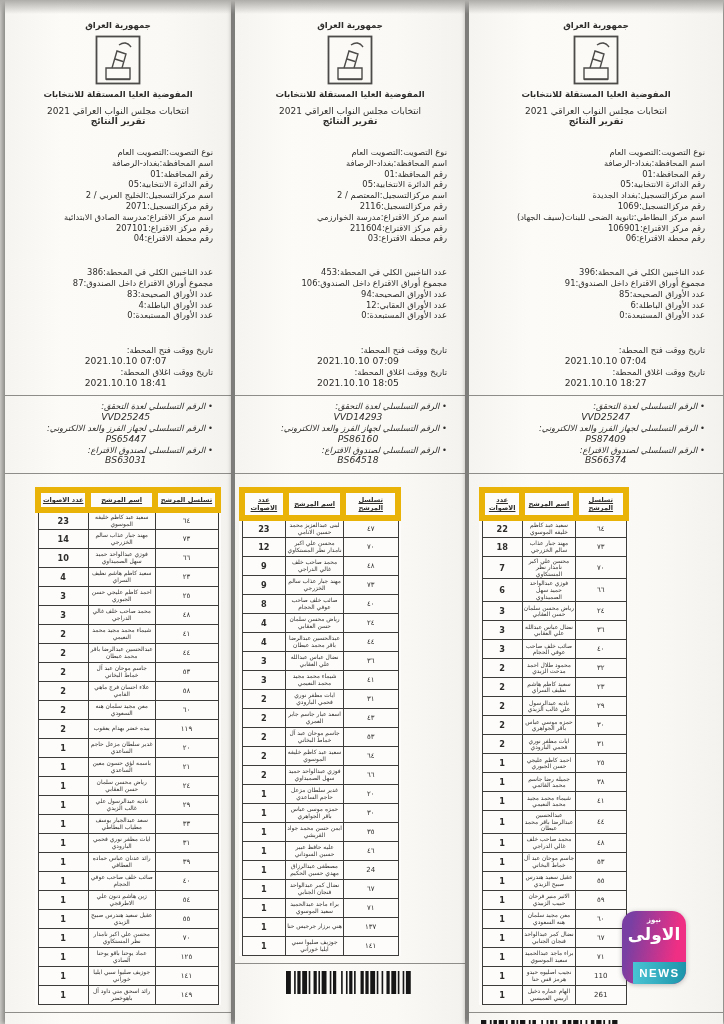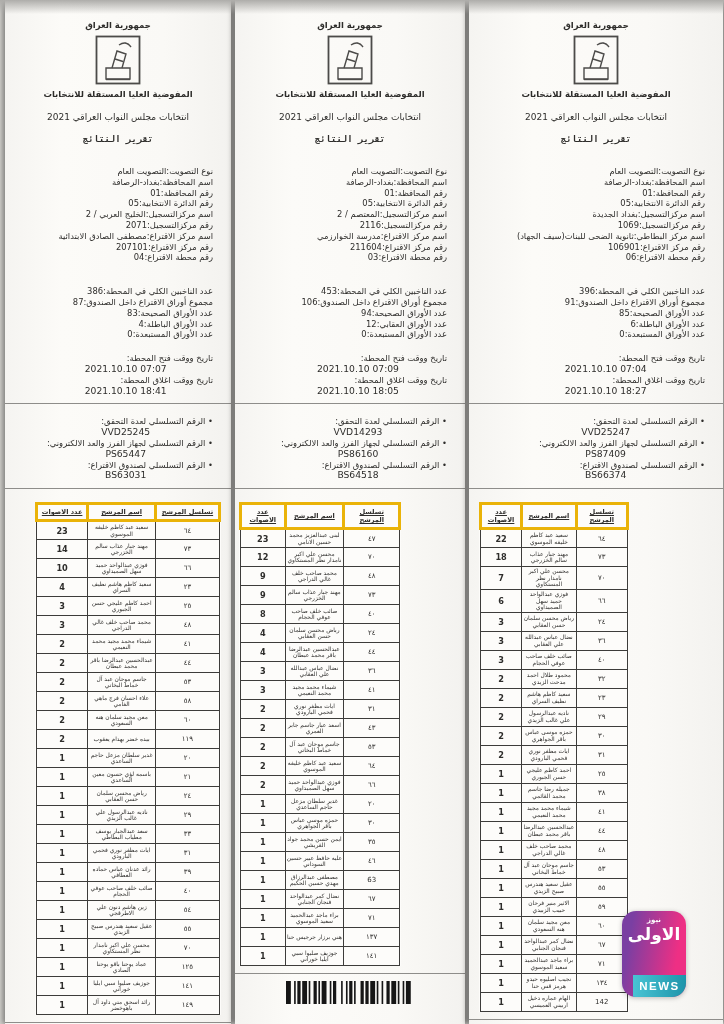--- a/index.html
+++ b/index.html
@@ -17,54 +17,54 @@
     position:relative; flex:none; height:1024px; padding-top:20px;
     background:linear-gradient(90deg,#f5f4f1,#fcfbf8 25%,#faf9f6 70%,#f3f2ef);
     box-shadow:-3px 0 5px rgba(0,0,0,.35), 3px 0 5px rgba(0,0,0,.35);
     direction:rtl;
   }
   .r-left{ width:226px; } .r-mid{ width:230px; } .r-right{ width:254px; }
 
   .r-country{ text-align:center; font-size:8.5px; font-weight:bold; letter-spacing:.2px; }
   .r-emblem{ width:46px; height:50px; margin:5px auto 4px; }
   .r-commission{ text-align:center; font-size:8.5px; font-weight:bold; }
-  .r-election{ text-align:center; font-size:9px; margin-top:13px; }
-  .r-report{ text-align:center; font-size:9px; font-weight:bold; margin-top:12px;font-family:Liberation Mono, monospace; }
+  .r-election{ text-align:center; font-size:9px; margin-top:7px; }
+  .r-report{ text-align:center; font-size:9px; font-weight:bold; margin-top:0; }
 
   .r-details{ margin-top:21px; }
   .r-stats{ margin-top:23px; }
-  .r-times{ margin-top:13px; }
+  .r-times{ margin-top:24px; }
   .r-details,.r-stats,.r-times,.r-serials{
     font-size:8.4px; line-height:10.8px; text-align:right; padding:0 18px 0 5px;
   }
   .line{ white-space:nowrap; }
   .tval,.sval{ direction:ltr; text-align:center; font-size:9.2px; padding-left:14%; white-space:nowrap; }
   .r-hr{ border:none; border-top:1px solid #8e8d8a; margin:7px 0 0; }
-  .r-serials{ margin-top:12px; }
+  .r-serials{ margin-top:5px;font-style:italic; }
 
   table.ctable{ border-collapse:collapse; direction:rtl; background:#fdfcfa; }
   .r-right .ctable{ width:150px; margin:13px auto 0 10px; }
   .r-mid   .ctable{ width:162px; margin:13px auto 0 4px; }
   .r-left  .ctable{ width:186px; margin:13px 10px 0 auto; }
   .ctable th{
     font-size:6.6px; font-weight:bold; text-decoration:underline;
-    border:3px solid #eab308; padding:3px 1px; text-align:center; height:17px;
+    border:6px solid #eab308; padding:3px 1px; text-align:center; height:17px;
   }
   .ctable td{ border:1px solid #3d3c3a; text-align:center; vertical-align:middle; height:19px; overflow:hidden; }
   td.c-serial{ width:35%; font-size:7px; }
   td.c-name{ width:37%; font-size:5.9px; line-height:6.6px; padding:1px 1px; }
   td.c-votes{ width:28%; font-size:8.2px; font-weight:bold; }
 
   .barcode{ position:relative; }
   .r-mid   .barcode{ width:128px; height:23px; margin:7px auto 0; }
   .r-right .barcode{ width:140px; height:32px; margin:7px auto 0 12px; }
   .barcode svg{ display:block; }
 
   .news-badge{
-    position:absolute; left:622px; top:911px; width:64px; height:86px;
+    position:absolute; left:622px; top:911px; width:64px; height:73px;
     border-radius:14px; overflow:hidden; z-index:9;
     box-shadow:0 1px 5px rgba(0,0,0,.25);
   }
   .nb-top{
     position:absolute; inset:0;
     background:linear-gradient(100deg, var(--nb-purple,#7a3fa2) 15%, var(--nb-pink,#ee2f84) 80%);
     display:flex; flex-direction:column; align-items:center; padding-top:5px;
   }
   .nb-small{ font-size:7px; color:#fff; font-weight:bold; line-height:8px; }
   .nb-main{ font-size:17px; color:#fff; font-weight:bold; line-height:20px; }
@@ -101,21 +101,21 @@
     <div class="r-election">انتخابات مجلس النواب العراقي 2021</div>
     <div class="r-report">تقرير النتائج</div>
 
     <div class="r-details">
           <div class="line">نوع التصويت:التصويت العام</div>
           <div class="line">اسم المحافظة:بغداد-الرصافة</div>
           <div class="line">رقم المحافظة:01</div>
           <div class="line">رقم الدائرة الانتخابية:05</div>
           <div class="line">اسم مركزالتسجيل:الخليج العربي / 2</div>
           <div class="line">رقم مركزالتسجيل:2071</div>
-          <div class="line">اسم مركز الاقتراع:مصطفى الصادق الابتدائية</div>
+          <div class="line">اسم مركز الاقتراع:مدرسة الصادق الابتدائية</div>
           <div class="line">رقم مركز الاقتراع:207101</div>
           <div class="line">رقم محطة الاقتراع:04</div>
         </div>
     <div class="r-stats">
           <div class="line">عدد الناخبين الكلي في المحطة:386</div>
           <div class="line">مجموع أوراق الاقتراع داخل الصندوق:87</div>
           <div class="line">عدد الأوراق الصحيحة:83</div>
           <div class="line">عدد الأوراق الباطلة:4</div>
           <div class="line">عدد الأوراق المستبعدة:0</div>
         </div>
@@ -430,21 +430,21 @@
               <td class="c-serial">٣٥</td>
               <td class="c-name">ايمن حسن محمد جواد القريشي</td>
               <td class="c-votes">1</td>
             </tr>
             <tr>
               <td class="c-serial">٤٦</td>
               <td class="c-name">عليه حافظ عبير حسين السوداني</td>
               <td class="c-votes">1</td>
             </tr>
             <tr>
-              <td class="c-serial">63</td>
+              <td class="c-serial">24</td>
               <td class="c-name">مصطفى عبدالرزاق مهدي حسين الحكيم</td>
               <td class="c-votes">1</td>
             </tr>
             <tr>
               <td class="c-serial">٦٧</td>
               <td class="c-name">نضال كمر عبدالواحد فنجان الجنابي</td>
               <td class="c-votes">1</td>
             </tr>
             <tr>
               <td class="c-serial">٧١</td>
@@ -667,26 +667,26 @@
               <td class="c-serial">٦٧</td>
               <td class="c-name">نضال كمر عبدالواحد فنجان الجنابي</td>
               <td class="c-votes">1</td>
             </tr>
             <tr>
               <td class="c-serial">٧١</td>
               <td class="c-name">براء ماجد عبدالحميد سعيد الموسوي</td>
               <td class="c-votes">1</td>
             </tr>
             <tr>
-              <td class="c-serial">١٣٤</td>
+              <td class="c-serial">110</td>
               <td class="c-name">نجيب اصليوه حيدو هرمز قس حنا</td>
               <td class="c-votes">1</td>
             </tr>
             <tr>
-              <td class="c-serial">142</td>
+              <td class="c-serial">261</td>
               <td class="c-name">الهام عماره دخيل اربيني العميسي</td>
               <td class="c-votes">1</td>
             </tr>
           </tbody>
     </table>
 
     <hr class="r-hr">
     <div class="barcode">
           <svg viewBox="0 0 79 30" width="100%" height="100%" preserveAspectRatio="none">
             <rect x="0" y="0" width="3" height="30" fill="#161616"></rect>

